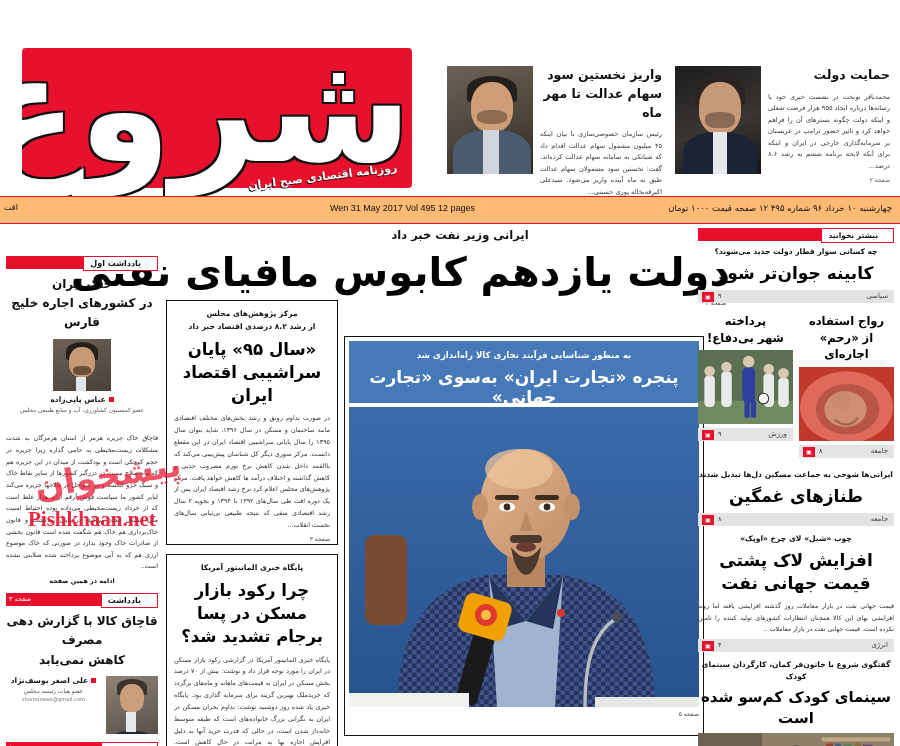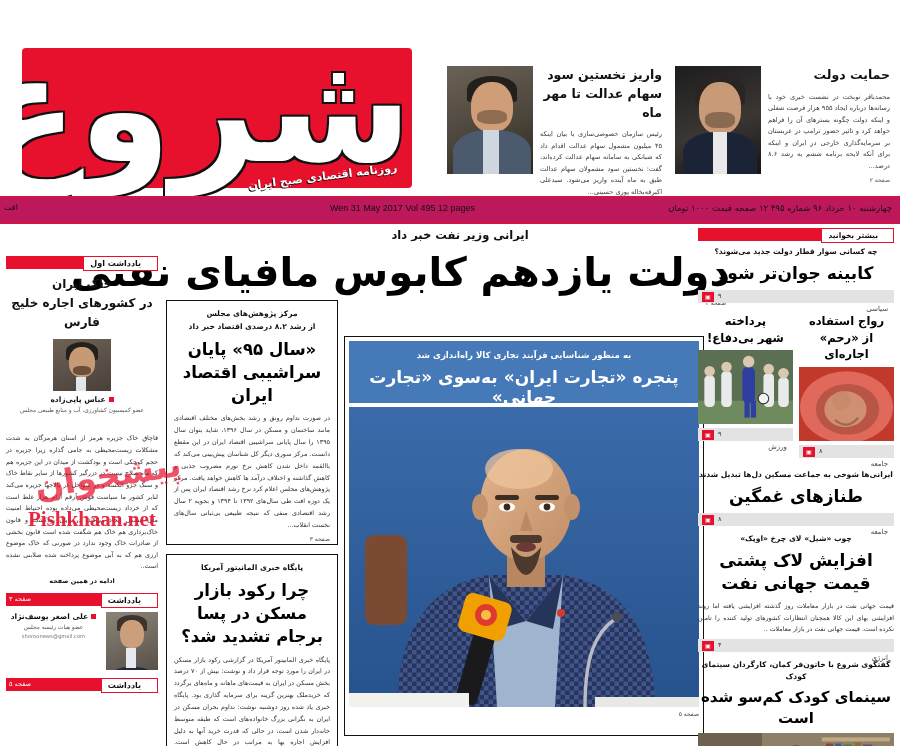--- a/index.html
+++ b/index.html
@@ -64,21 +64,21 @@
   .face{position:absolute;width:100%;height:100%;}
   .face .bg{position:absolute;inset:0;}
   .face .head{position:absolute;border-radius:46% 46% 42% 42%;}
   .face .body{position:absolute;border-radius:44% 44% 0 0;}
   .face .hair{position:absolute;border-radius:50% 50% 10% 10%;}
 
   
   .datebar{
     position:absolute;left:0;top:196px;width:900px;height:26px;
     border-top:1.5px solid #e8112d;border-bottom:1.5px solid #e8112d;
-    background:#be185d;
+    background:#fdba74;
   }
   .datebar .fa{
     position:absolute;right:8px;top:6px;font-size:8.5px;color:#111;direction:rtl;
   }
   .datebar .en{
     position:absolute;left:330px;top:6px;font-size:9px;color:#111;direction:ltr;
     font-family:"Liberation Sans",sans-serif;
   }
   .datebar .leftmark{position:absolute;left:4px;top:6px;font-size:8px;color:#111;}
 
@@ -147,21 +147,21 @@
   
   .rightcol{position:absolute;right:6px;top:228px;width:196px;}
   .rsec{margin-bottom:7px;direction:rtl;}
   .rbar{position:relative;height:13px;background:#e8112d;margin-bottom:5px;}
   .rbar .lbl{
     position:absolute;right:0;top:0;height:13px;line-height:13px;background:#fff;
     border:1px solid #e8112d;padding:0 15px 0 6px;font-size:7.5px;font-weight:700;color:#111;
   }
   .rbar .mark{position:absolute;right:2px;top:1.5px;width:10px;height:10px;background:#e8112d;}
   .rgray{position:relative;height:13px;background:#e3e3e3;margin-bottom:4px;}
-  .rgray .cat{position:absolute;right:6px;top:13px;height:29px;line-height:13px;font-size:7px;color:#444;}
+  .rgray .cat{position:absolute;right:6px;top:0;height:29px;line-height:13px;font-size:7px;color:#444;}
   .rgray .pgbadge{
     position:absolute;left:4px;top:1.5px;height:10px;line-height:10px;
     background:#e8112d;color:#fff;font-size:6px;padding:0 3px;
   }
   .rgray .pgnum{position:absolute;left:20px;top:0;height:13px;line-height:13px;font-size:6.5px;color:#333;}
   .rsec .ov{font-size:7.6px;font-weight:700;text-align:center;line-height:1.6;color:#111;}
   .rsec h2{margin:4px 0 5px 0;font-size:17px;font-weight:700;text-align:center;line-height:1.35;color:#000;}
   .rsec h3{margin:3px 0 4px 0;font-size:11.5px;font-weight:700;text-align:center;line-height:1.45;color:#000;}
   .rsec .body{font-size:6.3px;line-height:1.8;color:#2e2e2e;text-align:justify;}
   .twoup{display:flex;gap:6px;}
@@ -274,20 +274,22 @@
       <div class="body">قاچاق خاک جزیره هرمز از استان هرمزگان به شدت مشکلات زیست‌محیطی به جامی گذاره زیرا جزیره در حجم کوچکی است و بودکشت از میدان در این جزیره هم که ماه صلاح نیست در دزرگیر کشورها از سایر نقاط خاک و سنگ جزو الکسه و در سواحل در بالاجها جزیره می‌کند لنابر کشور ما سیاست قوش آرقم آرام هزار غلط است که از خرداد زیست‌محیطی می‌داده بوده احتیاط امنیت ملی مشکل ایجاد می‌کند، در پایان بودکشت و قانون خاک‌برداری هم خاک هم شگفت شده است قانون بخشی از صادرات خاک وجود ندارد در صورتی که خاک موضوع ارزی هم که به آبی موضوع پرداخته شده صلابتی نشده است..</div>
       <div class="more">ادامه در همین صفحه</div>
     </div>
 
     <div class="sechead">
       <div class="pgleft">صفحه ۳</div>
       <div class="mark"></div>
       <div class="lbl">یادداشت</div>
     </div>
     <div class="note">
+      <h2 style="white-space:pre-line;">قاچاق کالا با گزارش دهی مصرف
+کاهش نمی‌یابد</h2>
       <div class="noteflex">
         <div class="nphoto">
           <div class="face">
             <div class="bg" style="background:linear-gradient(160deg,#8d8478 0%,#58514a 100%);"></div>
             <div class="hair" style="left:11px;top:3px;width:30px;height:16px;background:#3b332c;"></div>
             <div class="head" style="left:14px;top:8px;width:24px;height:28px;background:#cb9f7c;"></div>
             <div class="body" style="left:3px;top:36px;width:46px;height:24px;background:#22283a;"></div>
             <div style="position:absolute;left:20px;top:36px;width:10px;height:20px;background:#e6e9ed;"></div>
           </div>
         </div>

